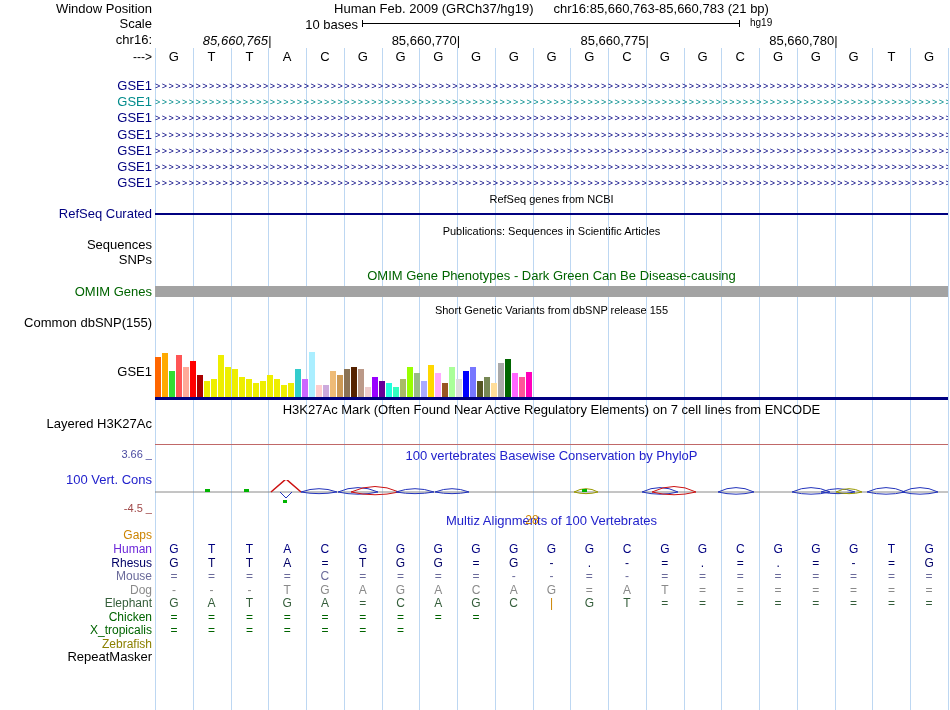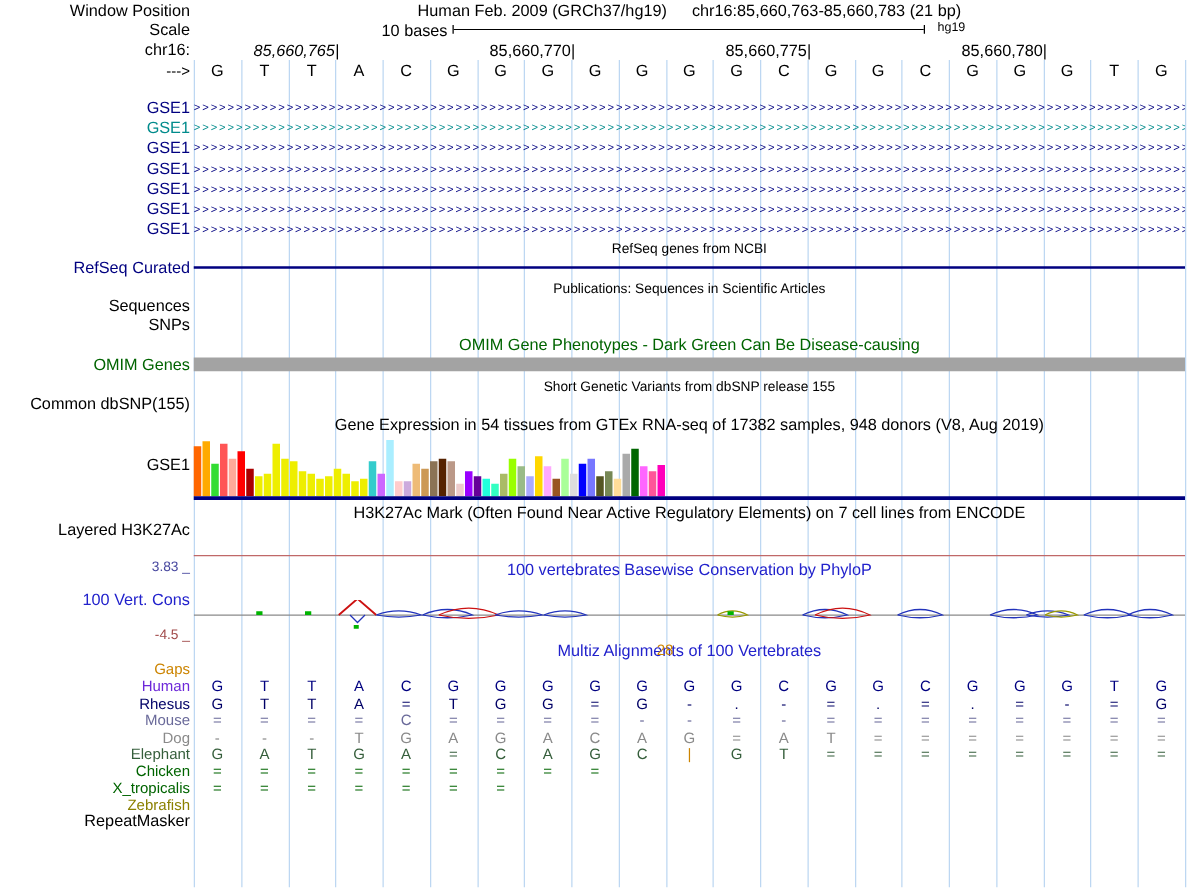--- a/index.html
+++ b/index.html
@@ -75,21 +75,20 @@
   <div class="ll" style="top:238px">Sequences</div>
   <div class="ll" style="top:253px">SNPs</div>
 
   <div class="ct dgreen" style="top:269px">OMIM Gene Phenotypes - Dark Green Can Be Disease-causing</div>
   <div class="ll dgreen" style="top:285px">OMIM Genes</div>
   <div class="hline" style="top:286px;height:11px;background:#a3a3a3"></div>
 
   <div class="ct small" style="top:303px">Short Genetic Variants from dbSNP release 155</div>
   <div class="ll" style="top:316px">Common dbSNP(155)</div>
 
-  <div class="ct" style="top:333px">Gene Expression in 54 tissues from GTEx RNA-seq of 17382 samples, 948 donors (V8, Aug 2019)</div>
   <div class="ll" style="top:365px">GSE1</div>
   <div id="gtex-bars">
       <div class="gtex-bar" style="height: 40px; background: rgb(255, 102, 0);"></div>
       <div class="gtex-bar" style="height: 44px; background: rgb(255, 170, 0);"></div>
       <div class="gtex-bar" style="height: 26px; background: rgb(51, 221, 51);"></div>
       <div class="gtex-bar" style="height: 42px; background: rgb(255, 85, 85);"></div>
       <div class="gtex-bar" style="height: 30px; background: rgb(255, 170, 153);"></div>
       <div class="gtex-bar" style="height: 36px; background: rgb(255, 0, 0);"></div>
       <div class="gtex-bar" style="height: 22px; background: rgb(170, 0, 0);"></div>
       <div class="gtex-bar" style="height: 16px; background: rgb(238, 238, 0);"></div>
@@ -139,21 +138,21 @@
       <div class="gtex-bar" style="height: 24px; background: rgb(255, 102, 255);"></div>
       <div class="gtex-bar" style="height: 20px; background: rgb(255, 85, 153);"></div>
       <div class="gtex-bar" style="height: 25px; background: rgb(255, 0, 187);"></div>
     </div>
   <div class="hline" style="top:397px;height:3px;background:#000080"></div>
 
   <div class="ct" style="top:403px">H3K27Ac Mark (Often Found Near Active Regulatory Elements) on 7 cell lines from ENCODE</div>
   <div class="ll" style="top:417px">Layered H3K27Ac</div>
   <div class="hline" style="top:444px;height:1px;background:#c06868"></div>
 
-  <div class="ll" style="top:447px;font-size:11px;color:#4a4aa0">3.83 _</div>
+  <div class="ll" style="top:447px;font-size:11px;color:#4a4aa0">3.66 _</div>
   <div class="ct blue" style="top:449px">100 vertebrates Basewise Conservation by PhyloP</div>
   <div class="ll blue" style="top:473px">100 Vert. Cons</div>
   <div id="cons-plot"><svg width="793" height="28">
         <line x1="0" y1="12" x2="793" y2="12" stroke="#8a8a8a"></line>
         <rect x="50" y="9" width="5" height="3" fill="#00b400"></rect>
         <rect x="89" y="9" width="5" height="3" fill="#00b400"></rect>
         <path d="M 116 12 L 131 -1 L 146 12" fill="none" stroke="#cc1111" stroke-width="1.5"></path>
         <path d="M 125 12 L 131 18 L 137 12" fill="none" stroke="#2233bb" stroke-width="1"></path>
         <rect x="128" y="20" width="4" height="3" fill="#00b400"></rect>
         <path d="M 146 12 Q 164 5.3999999999999995 182 12 Q 164 15.3 146 12" fill="none" stroke="#2233bb" stroke-width="1"></path>

